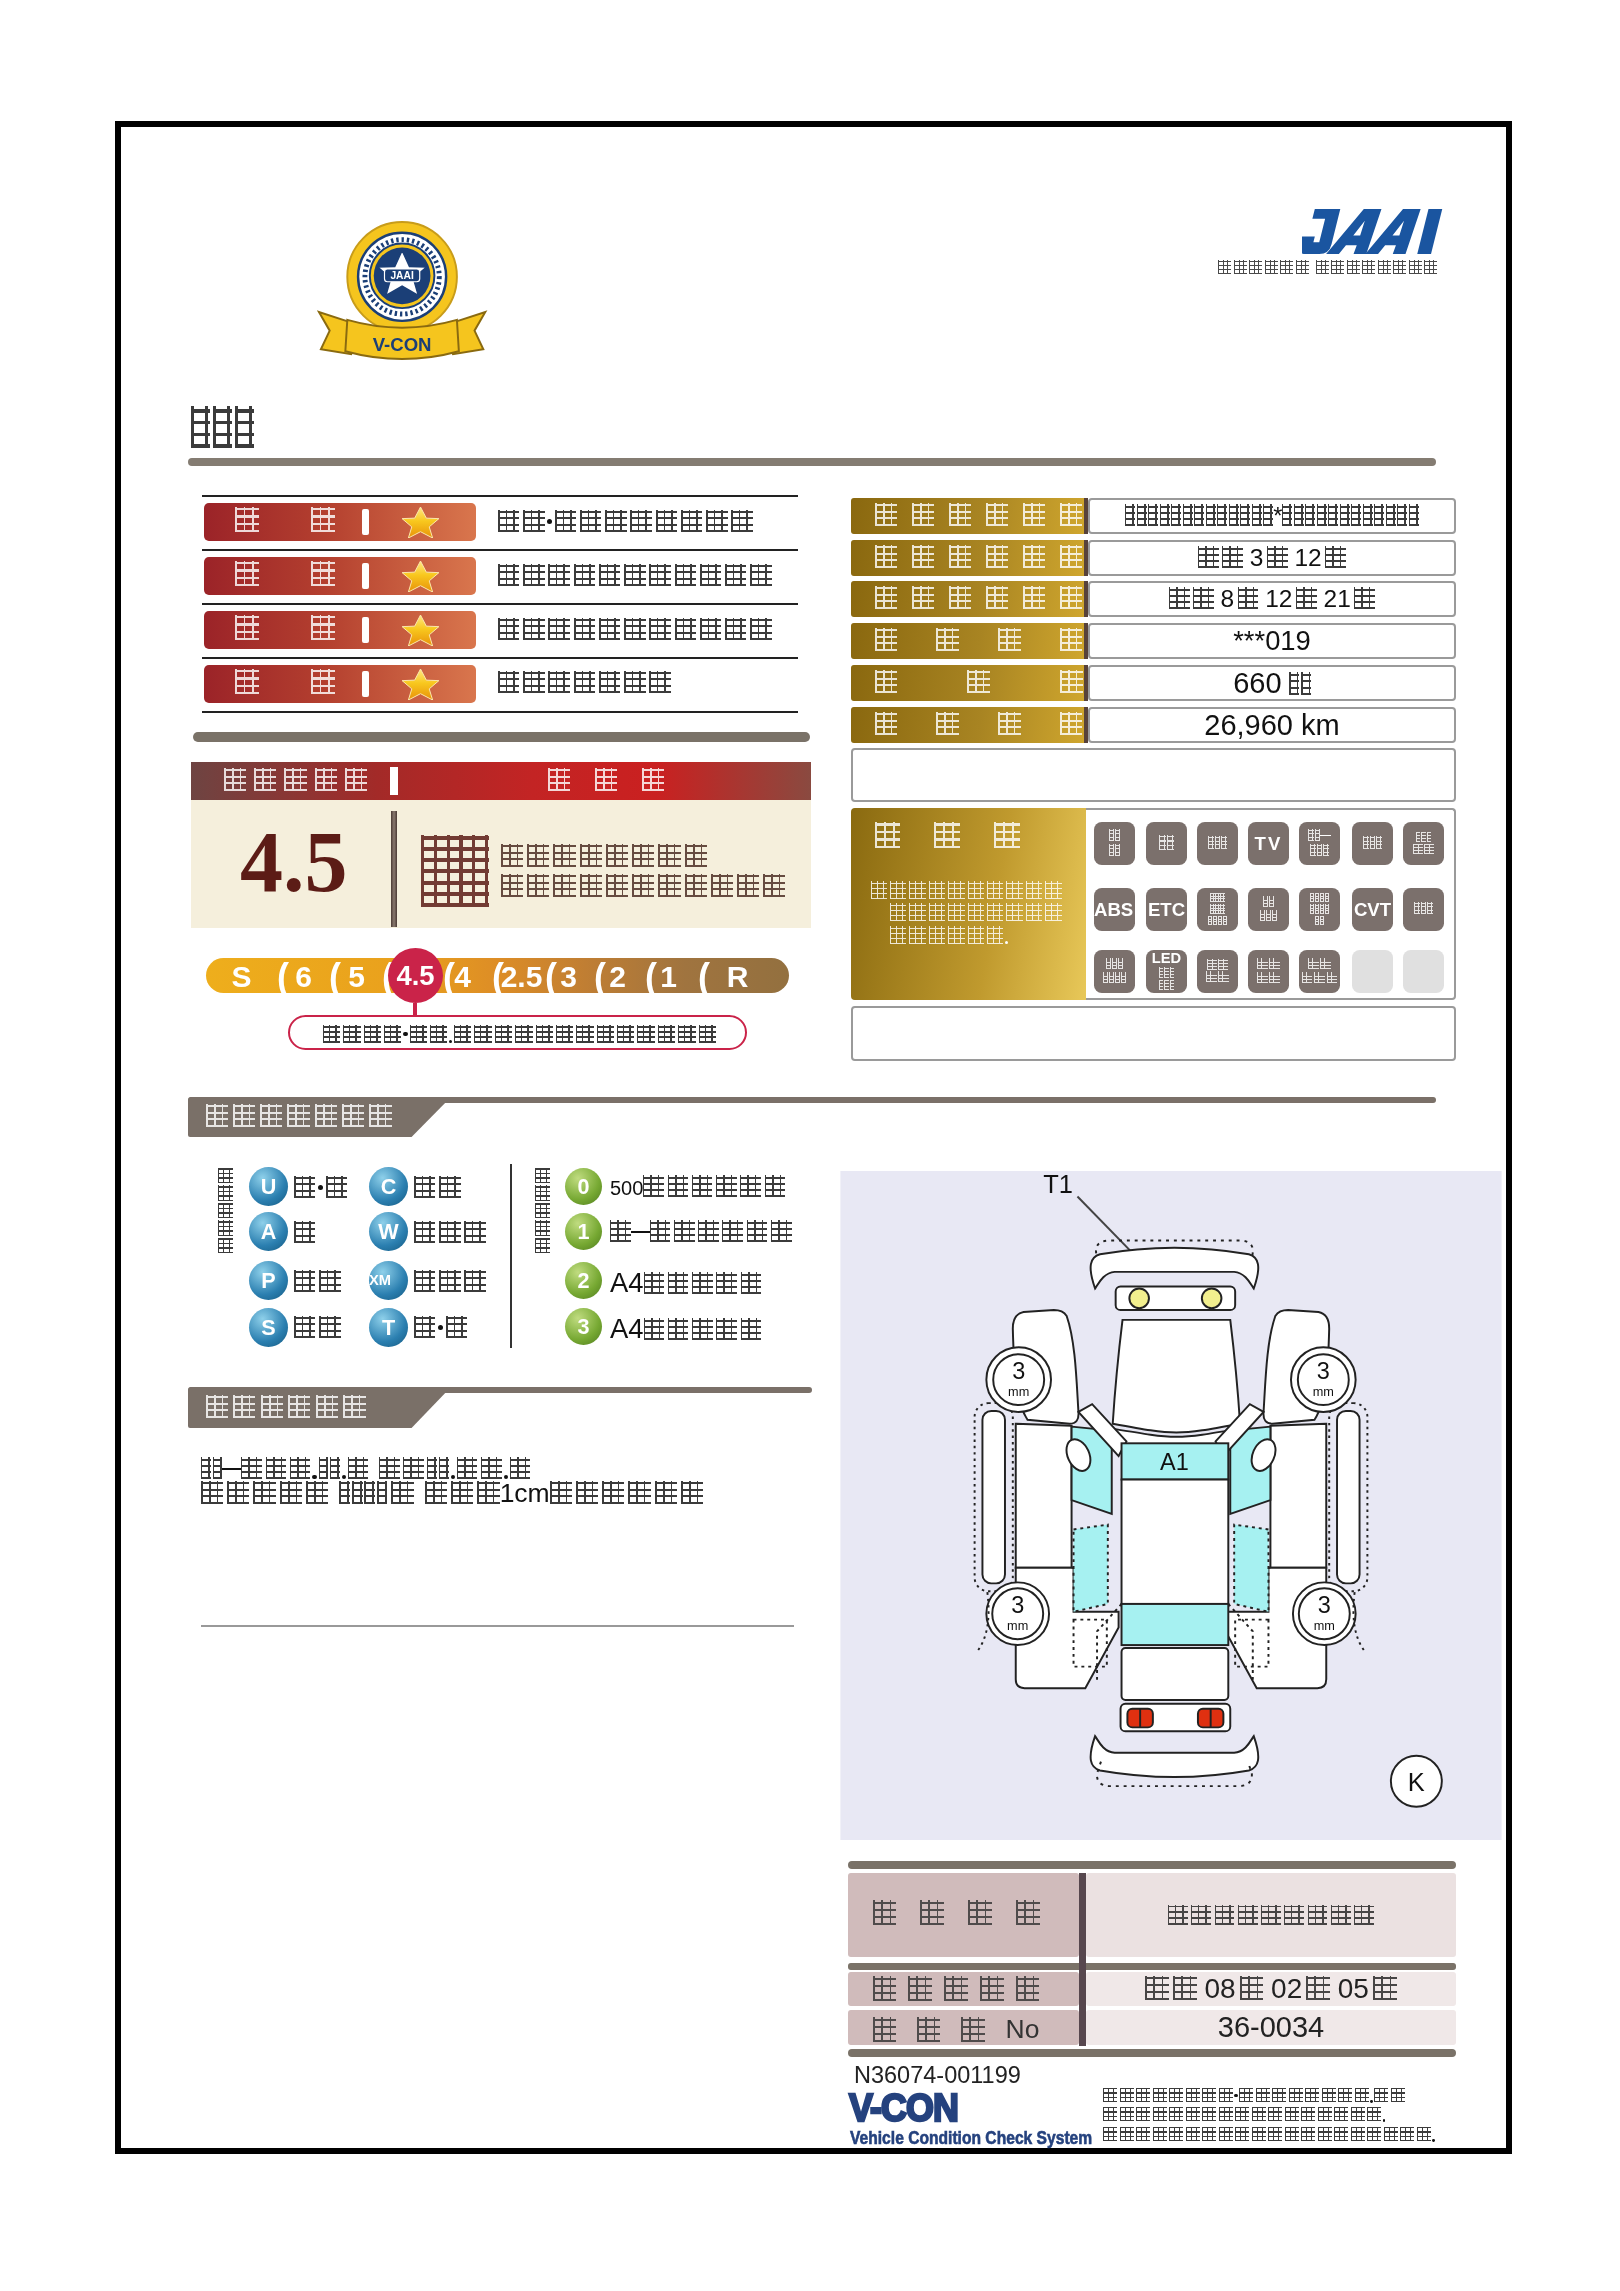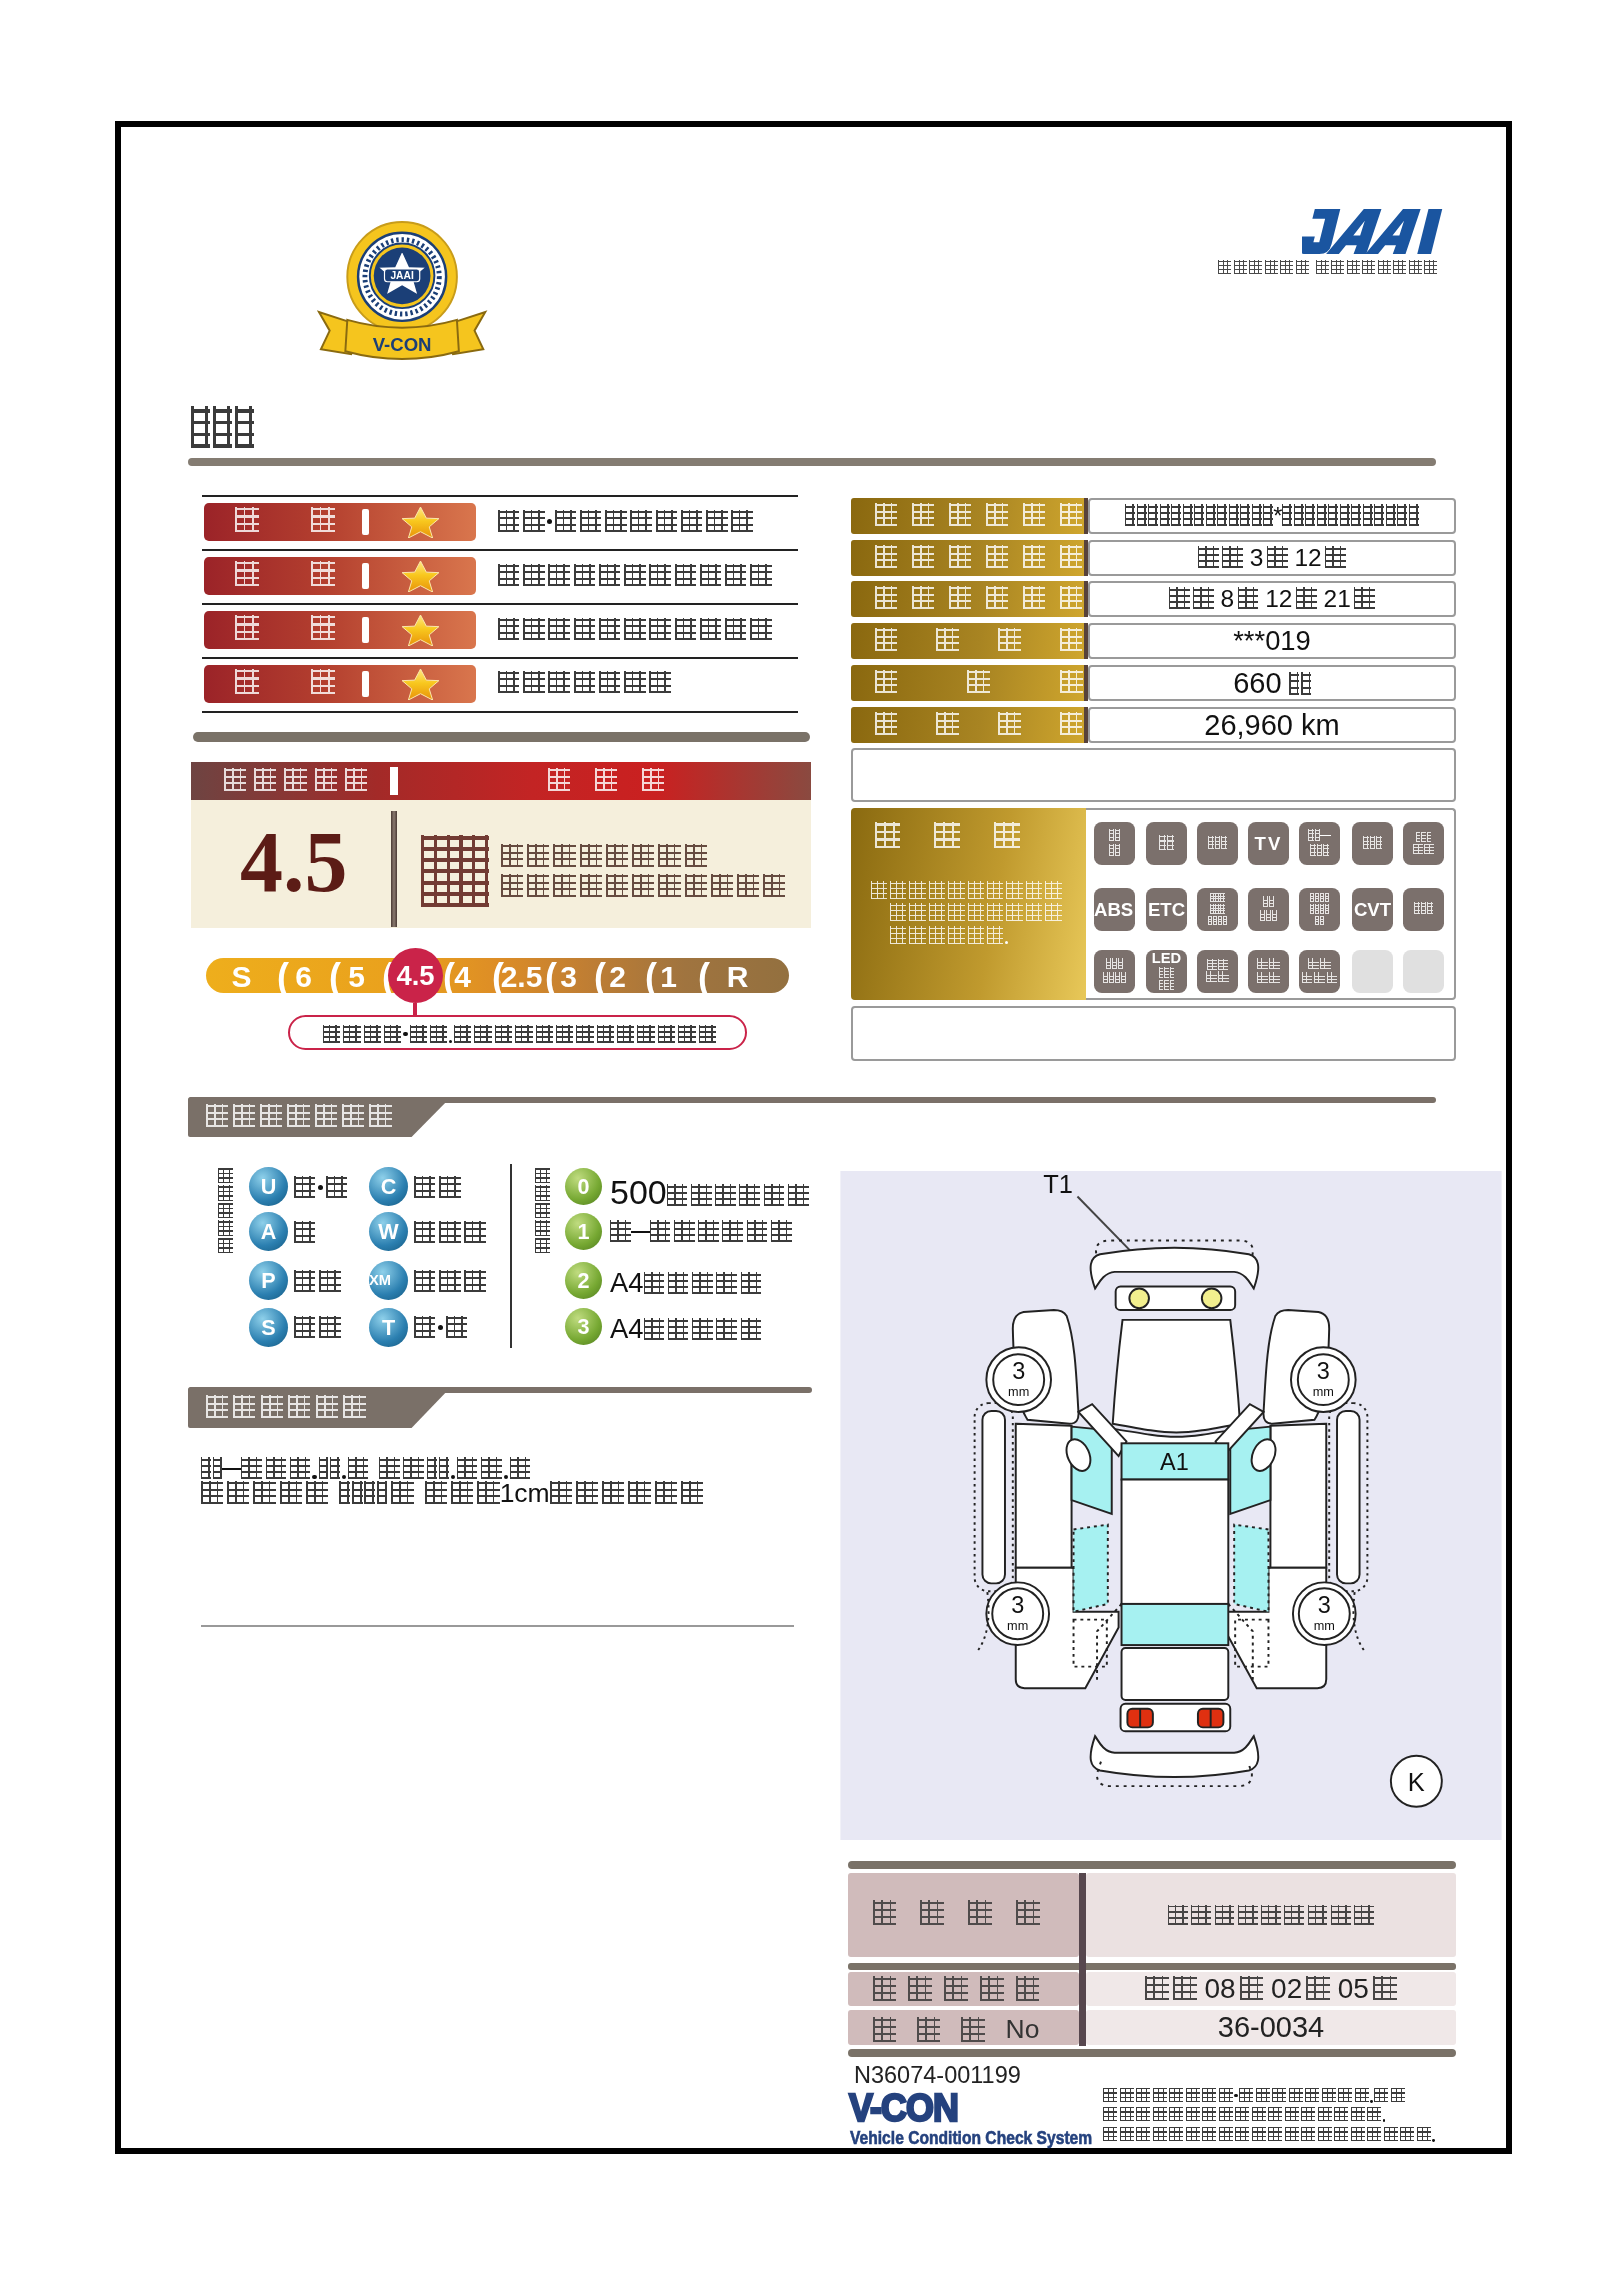--- a/index.html
+++ b/index.html
@@ -465,21 +465,21 @@
 
 <div class="a" style="left:535px;top:1168px;font-size:17.6px;color:#111;display:flex;flex-direction:column;gap:2px">
       <i class="g" style="margin:0"></i>
       <i class="g" style="margin:0"></i>
       <i class="g" style="margin:0"></i>
       <i class="g" style="margin:0"></i>
       <i class="g" style="margin:0"></i>
     </div>
 
 <div class="a" style="left:565px;top:1168px;width:37px;height:37px;border-radius:50%;background:radial-gradient(circle at 35% 28%,#c0dc80,#76a832 60%,#4e7a1e);color:#fff;font-size:21.6px;font-weight:bold;text-align:center;line-height:37px">0</div>
-<div class="a jr" style="left:610px;top:1173px;font-size:24.5px;color:#111"><span style="font-size:34px">500</span><i class="g"></i><i class="g"></i><i class="g"></i><i class="g"></i><i class="g"></i><i class="g"></i></div>
+<div class="a jr" style="left:610px;top:1173px;font-size:24.5px;color:#111"><span style="font-size:20px">500</span><i class="g"></i><i class="g"></i><i class="g"></i><i class="g"></i><i class="g"></i><i class="g"></i></div>
 
 <div class="a" style="left:565px;top:1213px;width:37px;height:37px;border-radius:50%;background:radial-gradient(circle at 35% 28%,#c0dc80,#76a832 60%,#4e7a1e);color:#fff;font-size:21.6px;font-weight:bold;text-align:center;line-height:37px">1</div>
 <div class="a jr" style="left:610px;top:1218px;font-size:24.5px;color:#111"><i class="g"></i><i class="m"></i><i class="g"></i><i class="g"></i><i class="g"></i><i class="g"></i><i class="g"></i><i class="g"></i></div>
 
 <div class="a" style="left:565px;top:1262px;width:37px;height:37px;border-radius:50%;background:radial-gradient(circle at 35% 28%,#c0dc80,#76a832 60%,#4e7a1e);color:#fff;font-size:21.6px;font-weight:bold;text-align:center;line-height:37px">2</div>
 <div class="a jr" style="left:610px;top:1267px;font-size:24.5px;color:#111"><span style="font-size:27.4px">A4</span><i class="g"></i><i class="g"></i><i class="g"></i><i class="g"></i><i class="g"></i></div>
 
 <div class="a" style="left:565px;top:1308px;width:37px;height:37px;border-radius:50%;background:radial-gradient(circle at 35% 28%,#c0dc80,#76a832 60%,#4e7a1e);color:#fff;font-size:21.6px;font-weight:bold;text-align:center;line-height:37px">3</div>
 <div class="a jr" style="left:610px;top:1313px;font-size:24.5px;color:#111"><span style="font-size:27.4px">A4</span><i class="g"></i><i class="g"></i><i class="g"></i><i class="g"></i><i class="g"></i></div>
 

